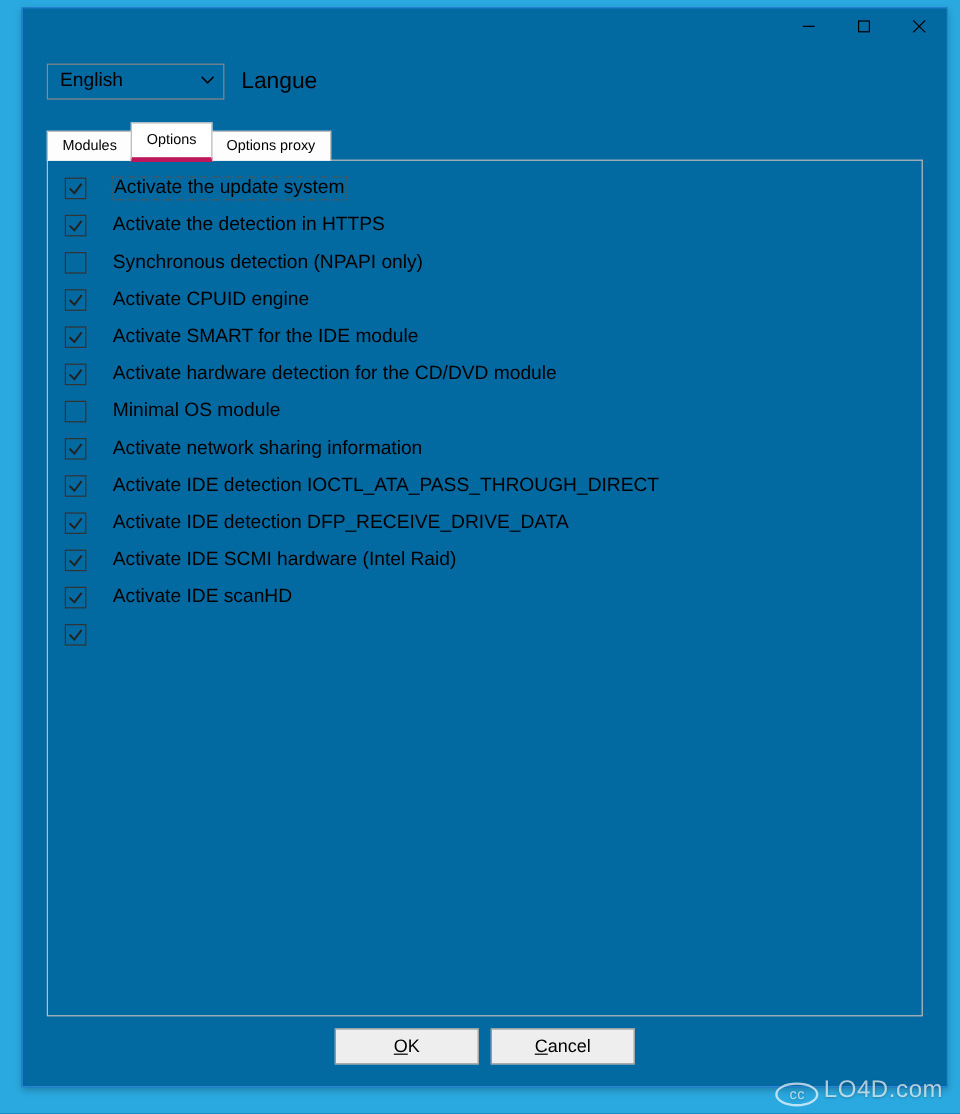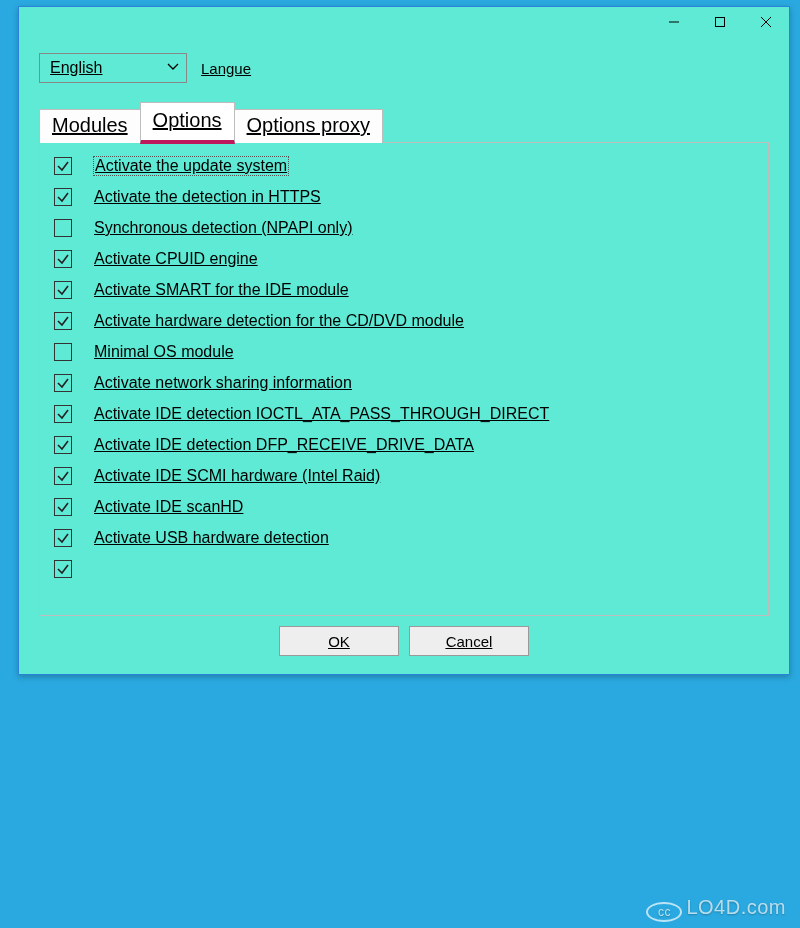--- a/index.html
+++ b/index.html
@@ -9,27 +9,26 @@
   background: #2aa9e0;
   width: 800px;
   height: 928px;
   position: relative;
 }
 .dialog {
   position: absolute;
   top: 6px;
   left: 18px;
   width: 772px;
-  height: 669px;
-  background: #5eead4;
+  height: 900px;
+  background: #0369a1;
   border: 1px solid #2a82da;
   box-shadow: 0 2px 6px rgba(0,0,0,0.25);
   display: flex;
   flex-direction: column;
-  text-decoration: underline;
 }
 .titlebar {
   height: 36px;
   display: flex;
   justify-content: flex-end;
   align-items: flex-start;
 }
 .win-controls {
   display: flex;
 }
@@ -59,31 +58,31 @@
   width: 148px;
   height: 30px;
   border: 1px solid #888;
   display: flex;
   align-items: center;
   justify-content: space-between;
   padding: 0 6px 0 10px;
   font-size: 16px;
 }
 .lang-select .chevron svg { width: 14px; height: 14px; stroke: #000; stroke-width: 1.3; fill: none; }
-.lang-label { font-size: 15px; }
+.lang-label { font-size: 19px; }
 .tabs {
   display: flex;
   align-items: flex-end;
   position: relative;
 }
 .tab {
   border: 1px solid #bdbdbd;
   border-bottom: none;
   padding: 4px 12px 6px 12px;
-  font-size: 20px;
+  font-size: 12px;
   background: #fdfdfd;
   margin-right: -1px;
   position: relative;
   top: 1px;
 }
 .tab.active {
   background: #fff;
   z-index: 2;
   padding-top: 6px;
   padding-bottom: 8px;
@@ -282,28 +281,20 @@
             </svg>
           </div>
           <span class="opt-label">Activate IDE scanHD</span>
         </div>
         <div class="opt">
           <div class="cb checked">
             <svg viewBox="0 0 14 14">
               <polyline points="2,7 6,11 12,3"></polyline>
             </svg>
           </div>
-          <span class="opt-label">Activate USB hardware detection</span>
-        </div>
-        <div class="opt">
-          <div class="cb checked">
-            <svg viewBox="0 0 14 14">
-              <polyline points="2,7 6,11 12,3"></polyline>
-            </svg>
-          </div>
         </div>
       </div>
 
     <div class="footer">
       <div class="btn">
         <span><span class="underline-char">O</span><span>K</span></span>
       </div>
       <div class="btn">
         <span><span class="underline-char">C</span><span>ancel</span></span>
       </div>

